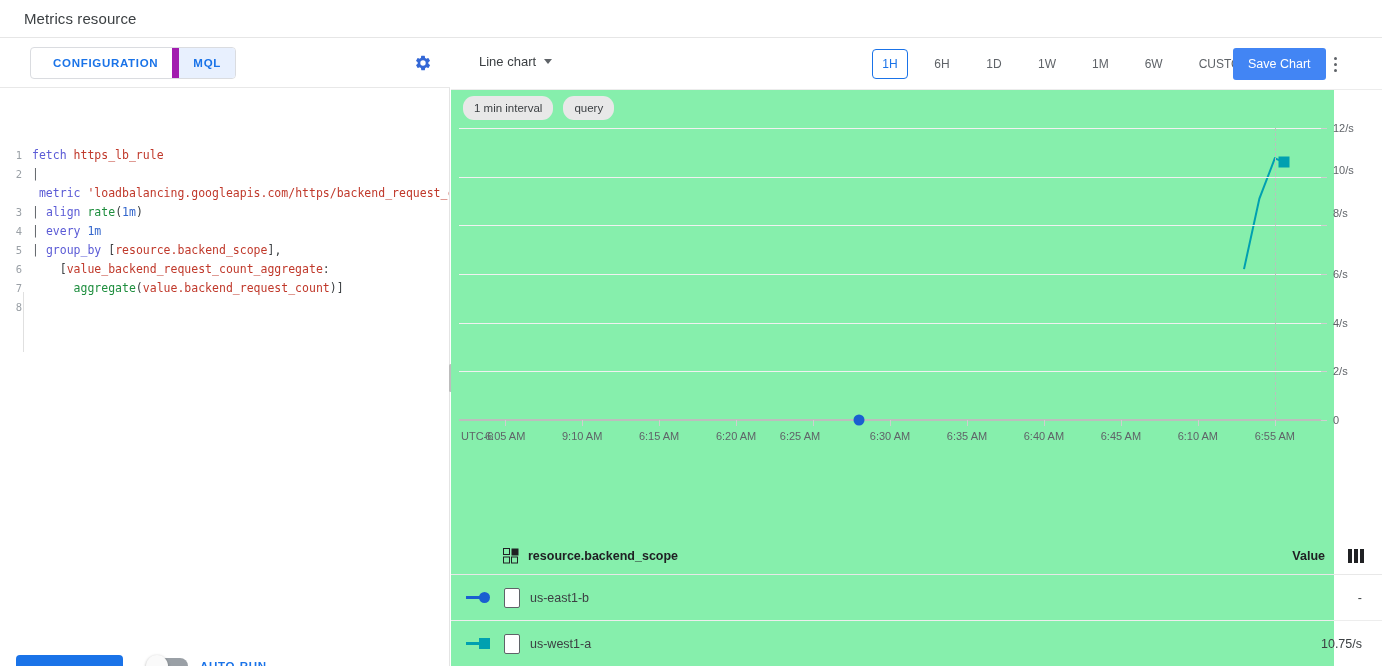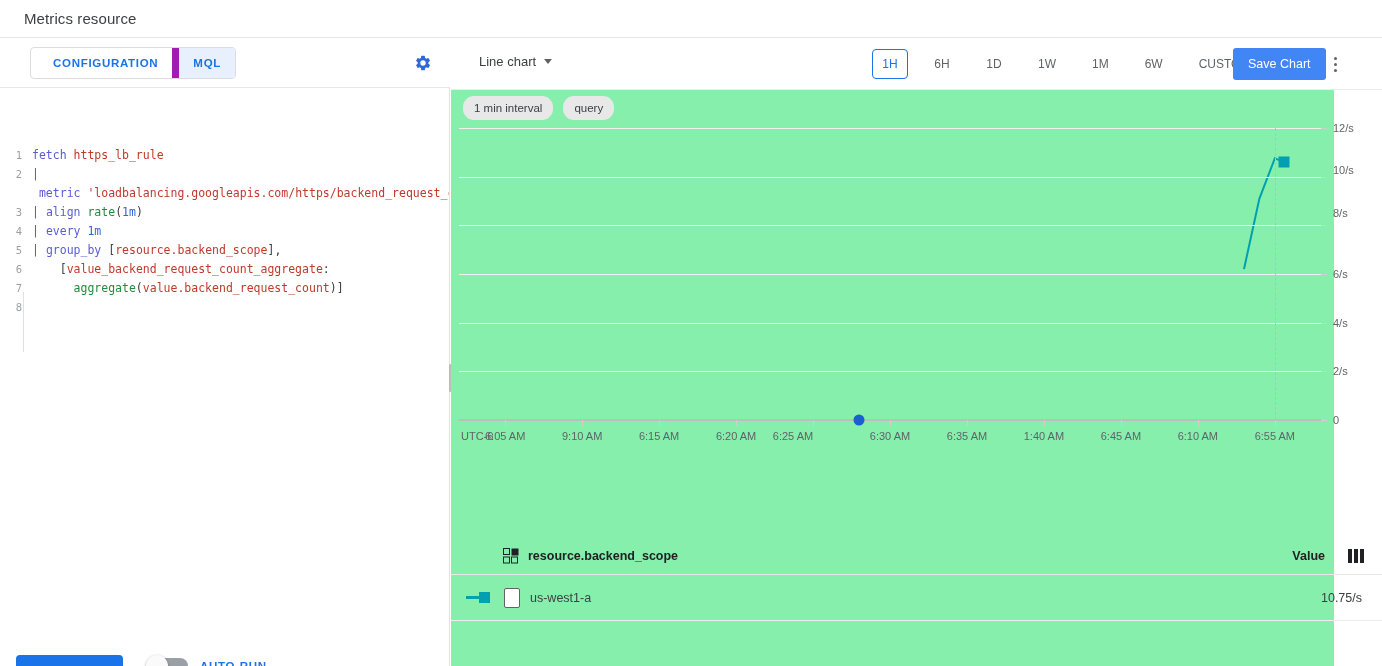--- a/index.html
+++ b/index.html
@@ -348,27 +348,27 @@
           <div class="ylabel" style="top: 0px;">12/s</div>
           <div class="xtick" style="left: 46.1786px;"></div>
           <div class="xlabel" style="left: 46.1786px;">6:05 AM</div>
           <div class="xtick" style="left: 123.143px;"></div>
           <div class="xlabel" style="left: 123.143px;">9:10 AM</div>
           <div class="xtick" style="left: 200.107px;"></div>
           <div class="xlabel" style="left: 200.107px;">6:15 AM</div>
           <div class="xtick" style="left: 277.071px;"></div>
           <div class="xlabel" style="left: 277.071px;">6:20 AM</div>
           <div class="xtick" style="left: 354.036px;"></div>
-          <div class="xlabel" style="left: 334px;">6:25 AM</div>
+          <div class="xlabel" style="left: 341px;">6:25 AM</div>
           <div class="xtick" style="left: 431px;"></div>
           <div class="xlabel" style="left: 431px;">6:30 AM</div>
           <div class="xtick" style="left: 507.964px;"></div>
           <div class="xlabel" style="left: 507.964px;">6:35 AM</div>
           <div class="xtick" style="left: 584.929px;"></div>
-          <div class="xlabel" style="left: 584.929px;">1:40 AM</div>
+          <div class="xlabel" style="left: 584.929px;">6:40 AM</div>
           <div class="xtick" style="left: 661.893px;"></div>
           <div class="xlabel" style="left: 661.893px;">6:45 AM</div>
           <div class="xtick" style="left: 738.857px;"></div>
           <div class="xlabel" style="left: 738.857px;">6:10 AM</div>
           <div class="xtick" style="left: 815.821px;"></div>
           <div class="xlabel" style="left: 815.821px;">6:55 AM</div>
           <div class="xlabel tz">UTC-6</div>
           <div class="cursor-line" style="left: 815.821px;"></div>
           <div class="pt-teal-sq" style="left: 825.057px; top: 34.0667px;"></div>
           <div class="pt-blue" style="left: 400.214px; top: 292px;"></div>
@@ -387,20 +387,29 @@
         </span>
         <span class="legend-head-title">resource.backend_scope</span>
         <span class="legend-value-head">Value</span>
         <span class="col-icon">
             <i></i>
             <i></i>
             <i></i>
           </span>
       </div>
 
+      <div class="legend-row">
+        <span class="row-marker">
+          <span class="row-line" style="background:#1a5fd0"></span>
+            <span class="row-dot" style="background:#1a5fd0"></span>
+        </span>
+        <span class="row-check"></span>
+        <span class="row-label">us-east1-b</span>
+        <span class="row-value">-</span>
+      </div>
 
       <div class="legend-row">
         <span class="row-marker">
           <span class="row-line" style="background:#00a0b0"></span>
             <span class="row-sq" style="background:#00a0b0"></span>
         </span>
         <span class="row-check"></span>
         <span class="row-label">us-west1-a</span>
         <span class="row-value">10.75/s</span>
       </div>

